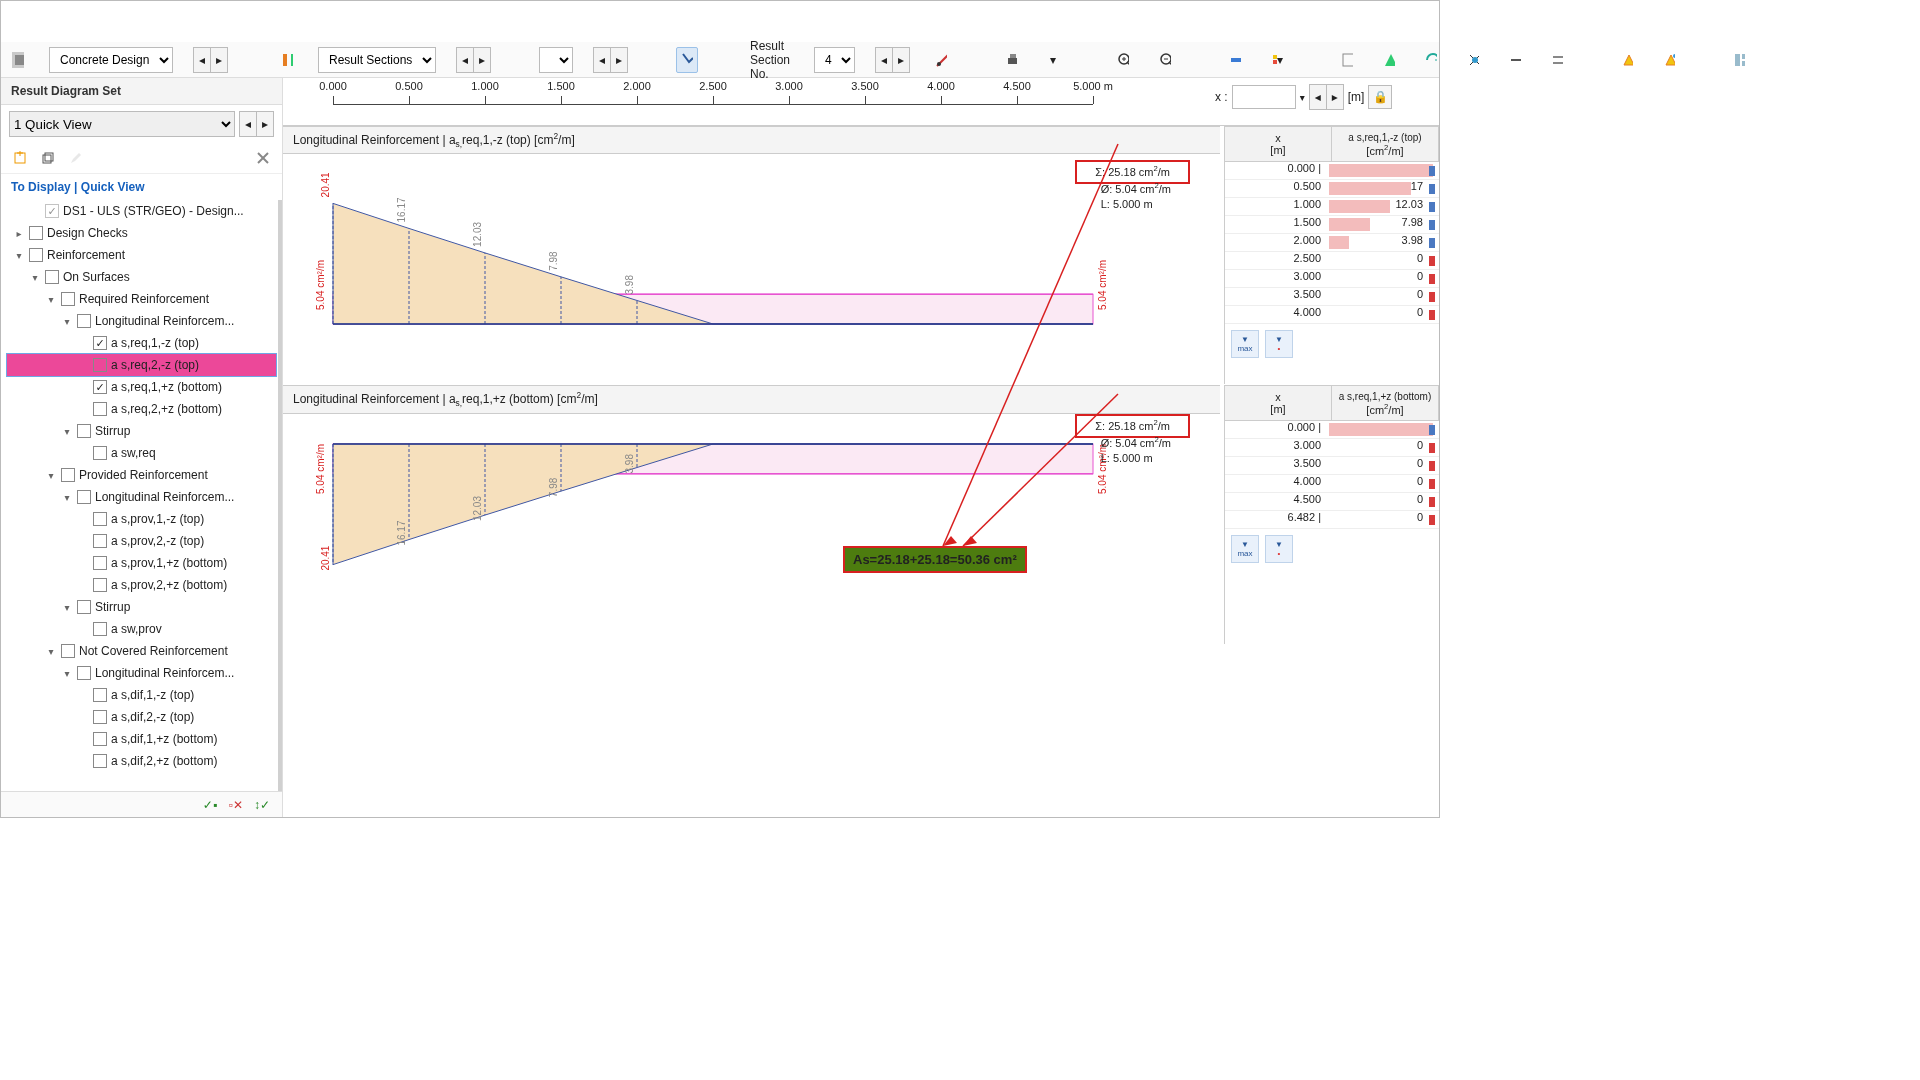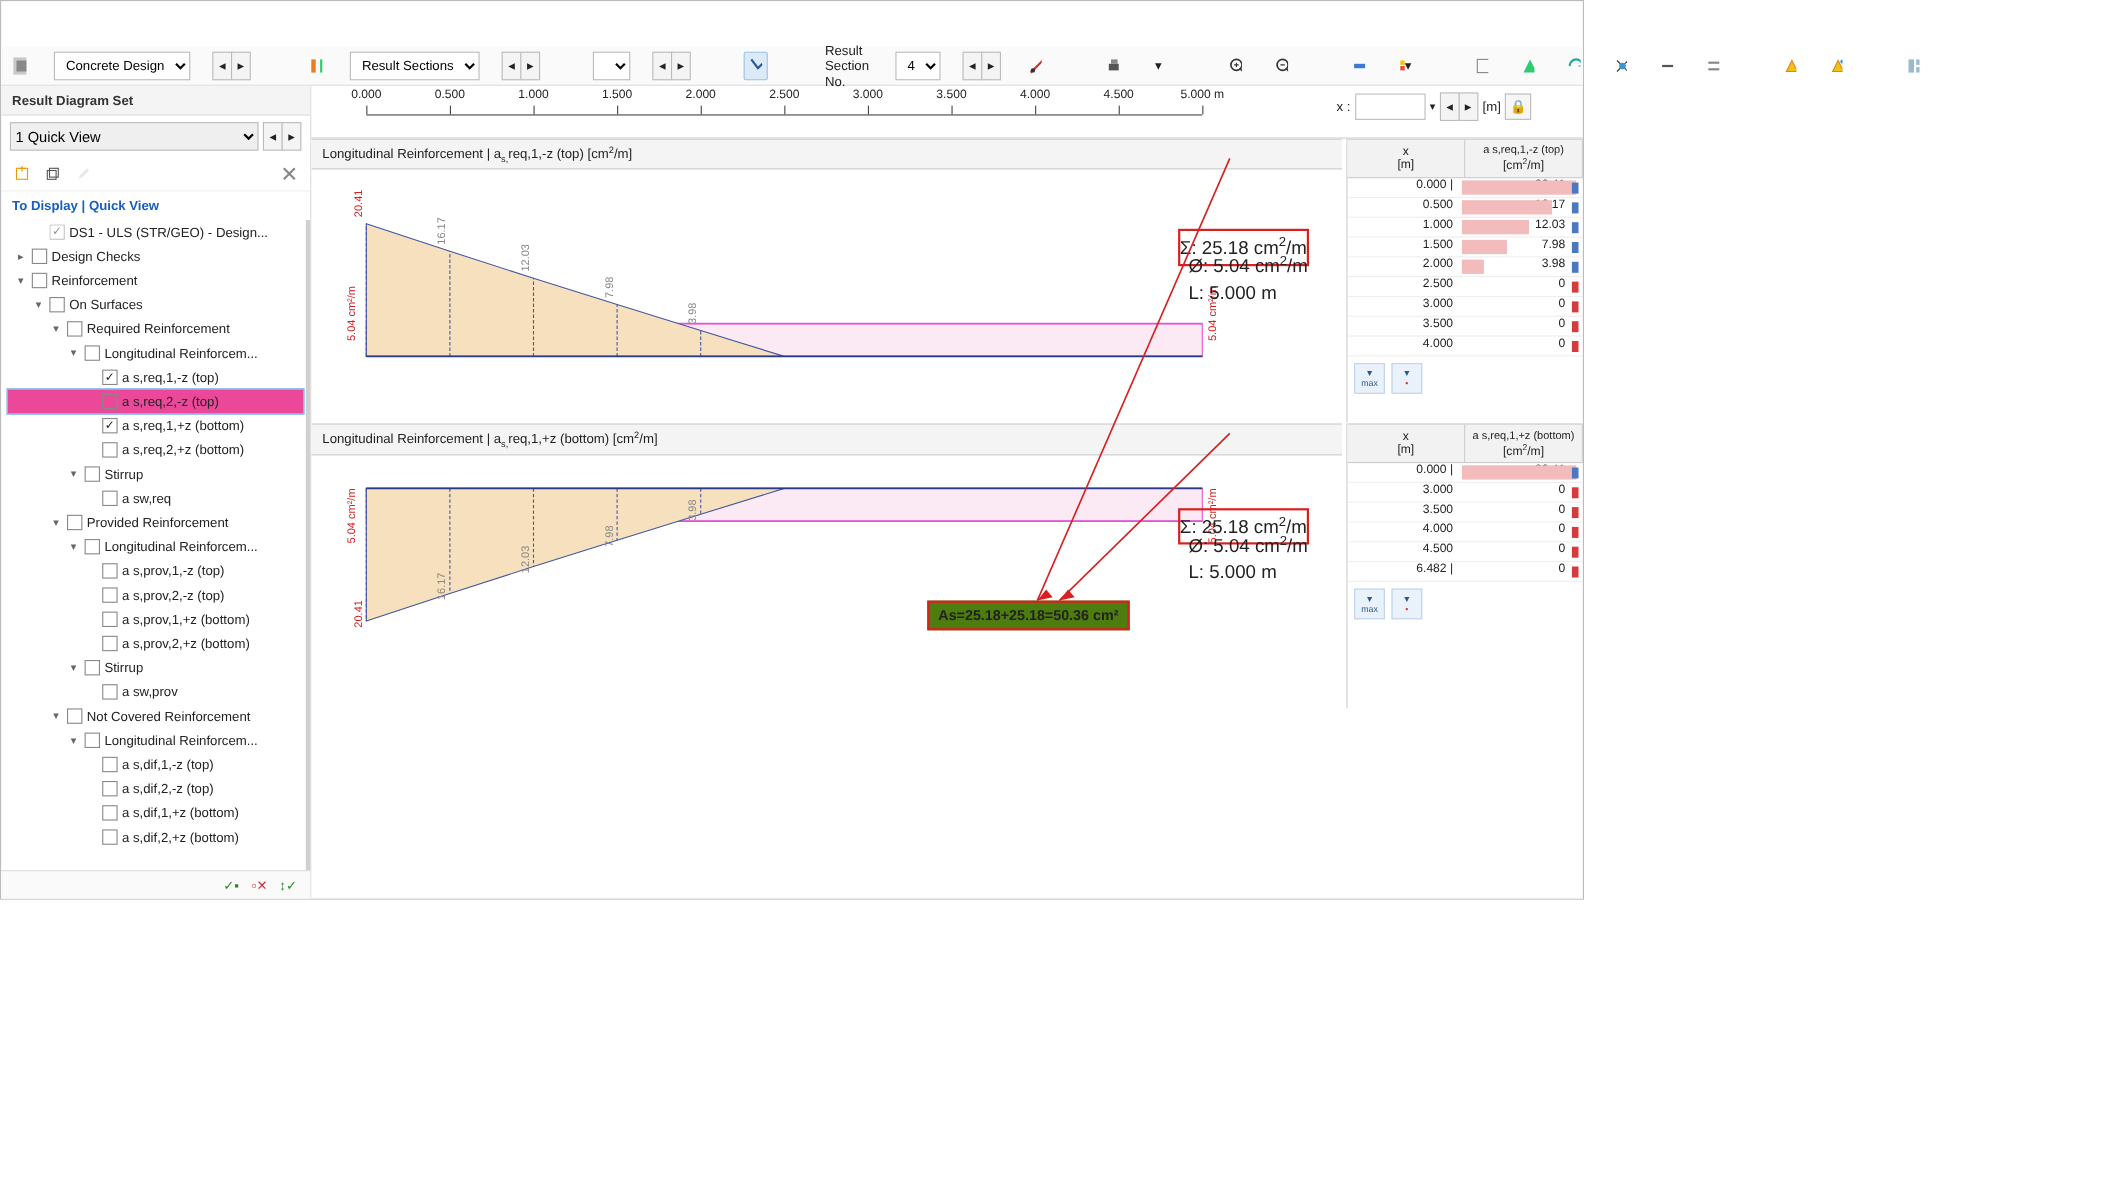--- a/index.html
+++ b/index.html
@@ -75,21 +75,21 @@
 .dtable .drow{display:flex;height:18px;border-bottom:1px solid #eee;font-size:11px;}
 .dtable .drow .c1{flex:1;text-align:right;padding-right:6px;}
 .dtable .drow .c2{flex:1;position:relative;text-align:right;padding-right:16px;}
 .dtable .bar{position:absolute;left:2px;top:2px;bottom:2px;background:#f3bcbc;}
 .dtable .mark{position:absolute;right:4px;top:4px;width:6px;height:10px;background:#4a78c1;}
 .dtable .mark.red{background:#d73a3a;}
 .filterrow{display:flex;gap:6px;padding:6px;}
 .filterbtn{width:28px;height:28px;border:1px solid #bfd3ea;background:#e9f1fb;display:flex;flex-direction:column;align-items:center;justify-content:center;font-size:8px;color:#2a5899;}
 
 .annotbox{position:absolute;border:2px solid #d82020;padding:4px 8px;font-size:13px;font-weight:600;background:#4d7c0f;}
-.legbox{position:absolute;right:26px;top:6px;font-size:17px;line-height:1.4;border:1px solid transparent;padding:2px 0;margin-top:48px;}
+.legbox{position:absolute;right:26px;top:6px;font-size:11px;line-height:1.4;border:1px solid transparent;padding:2px 18px;}
 .legbox.red{border:2px solid #d82020;}
 .sidevtext{position:absolute;writing-mode:vertical-rl;transform:rotate(180deg);font-size:10px;color:#d82020;}
 
 sup{font-size:0.7em;}
 sub{font-size:0.7em; vertical-align:sub;}
 </style>
 </head>
 <body>
 
 <div class="window">

